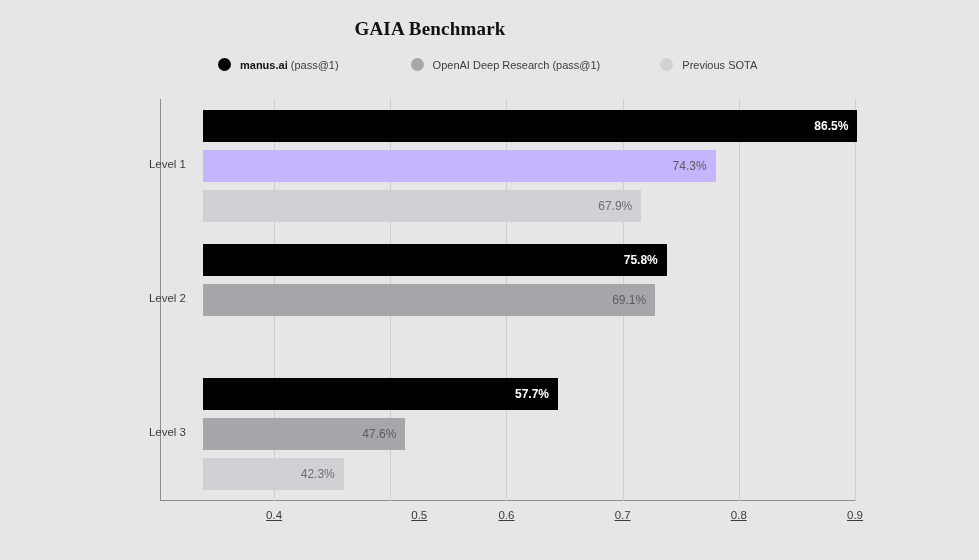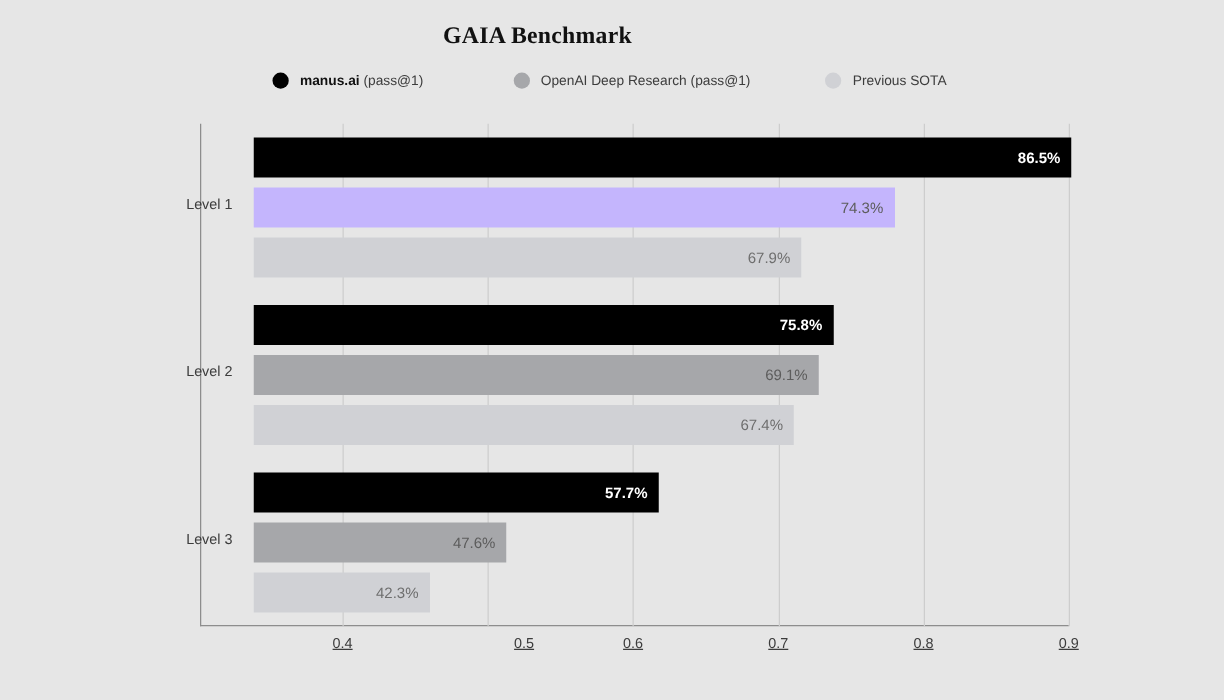--- a/index.html
+++ b/index.html
@@ -141,29 +141,24 @@
           <div class="bar s0" style="width: 463.798px; background: rgb(0, 0, 0);">
             <span class="bar-value">75.8%</span>
           </div>
         </div>
         <div class="bar-row" style="top: 51px; width: 695px;">
           <div class="bar s1" style="width: 452.18px; background: rgb(166, 167, 170);">
             <span class="bar-value">69.1%</span>
           </div>
         </div>
         <div class="group-label" style="top: 59px;">Level 2</div>
-        <div class="bar-row" style="top: 91px; width: 695px;">
-          <div class="bar s2" style="width: 432.429px; background: rgb(208, 209, 213);">
-            <span class="bar-value">67.4%</span>
-          </div>
-        </div>
       </div>
       <div class="group" style="top: 268px; height: 134px;">
         <div class="bar-row" style="top: 11px; width: 695px;">
-          <div class="bar s0" style="width: 324px; background: rgb(0, 0, 0);">
+          <div class="bar s0" style="width: 355px; background: rgb(0, 0, 0);">
             <span class="bar-value">57.7%</span>
           </div>
         </div>
         <div class="bar-row" style="top: 51px; width: 695px;">
           <div class="bar s1" style="width: 202.389px; background: rgb(166, 167, 170);">
             <span class="bar-value">47.6%</span>
           </div>
         </div>
         <div class="group-label" style="top: 59px;">Level 3</div>
         <div class="bar-row" style="top: 91px; width: 695px;">

